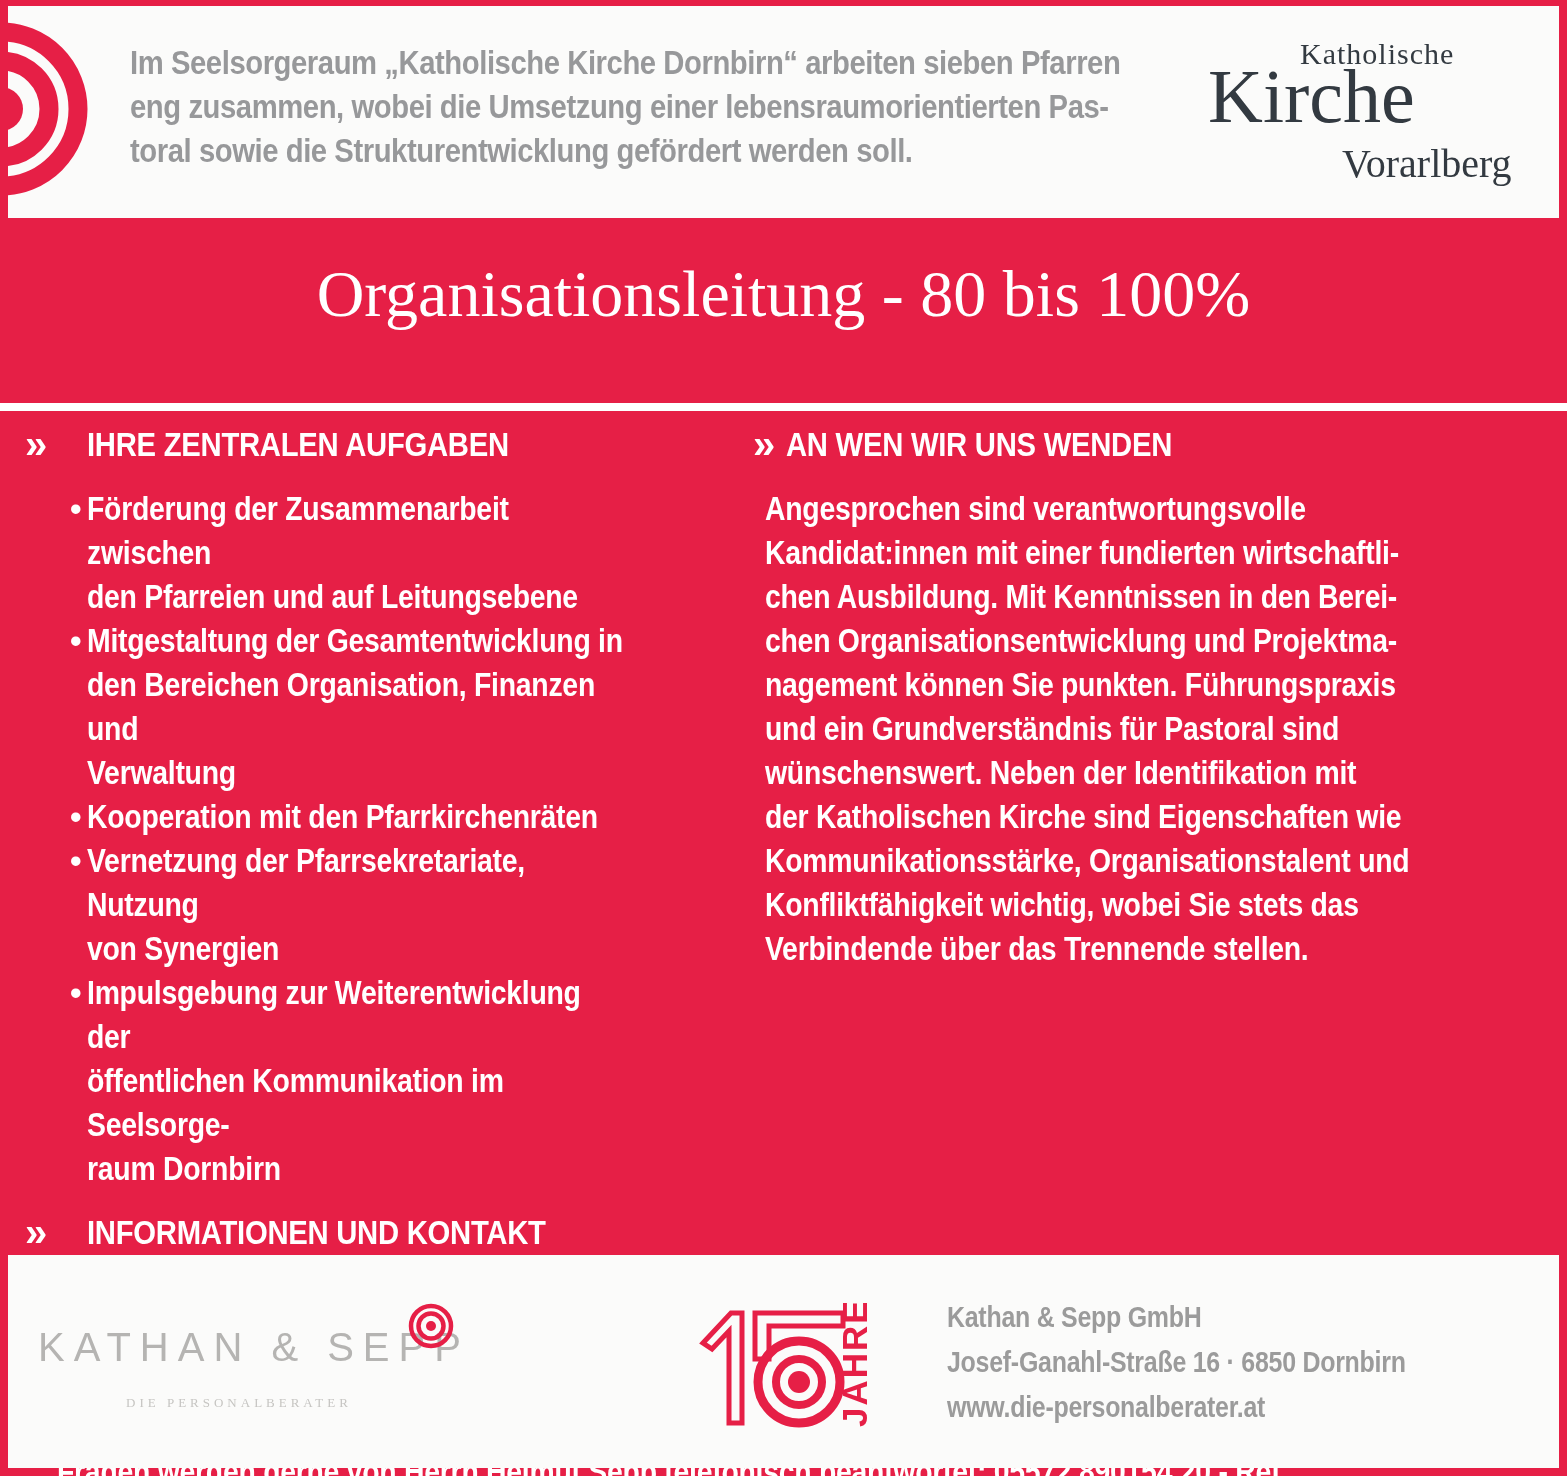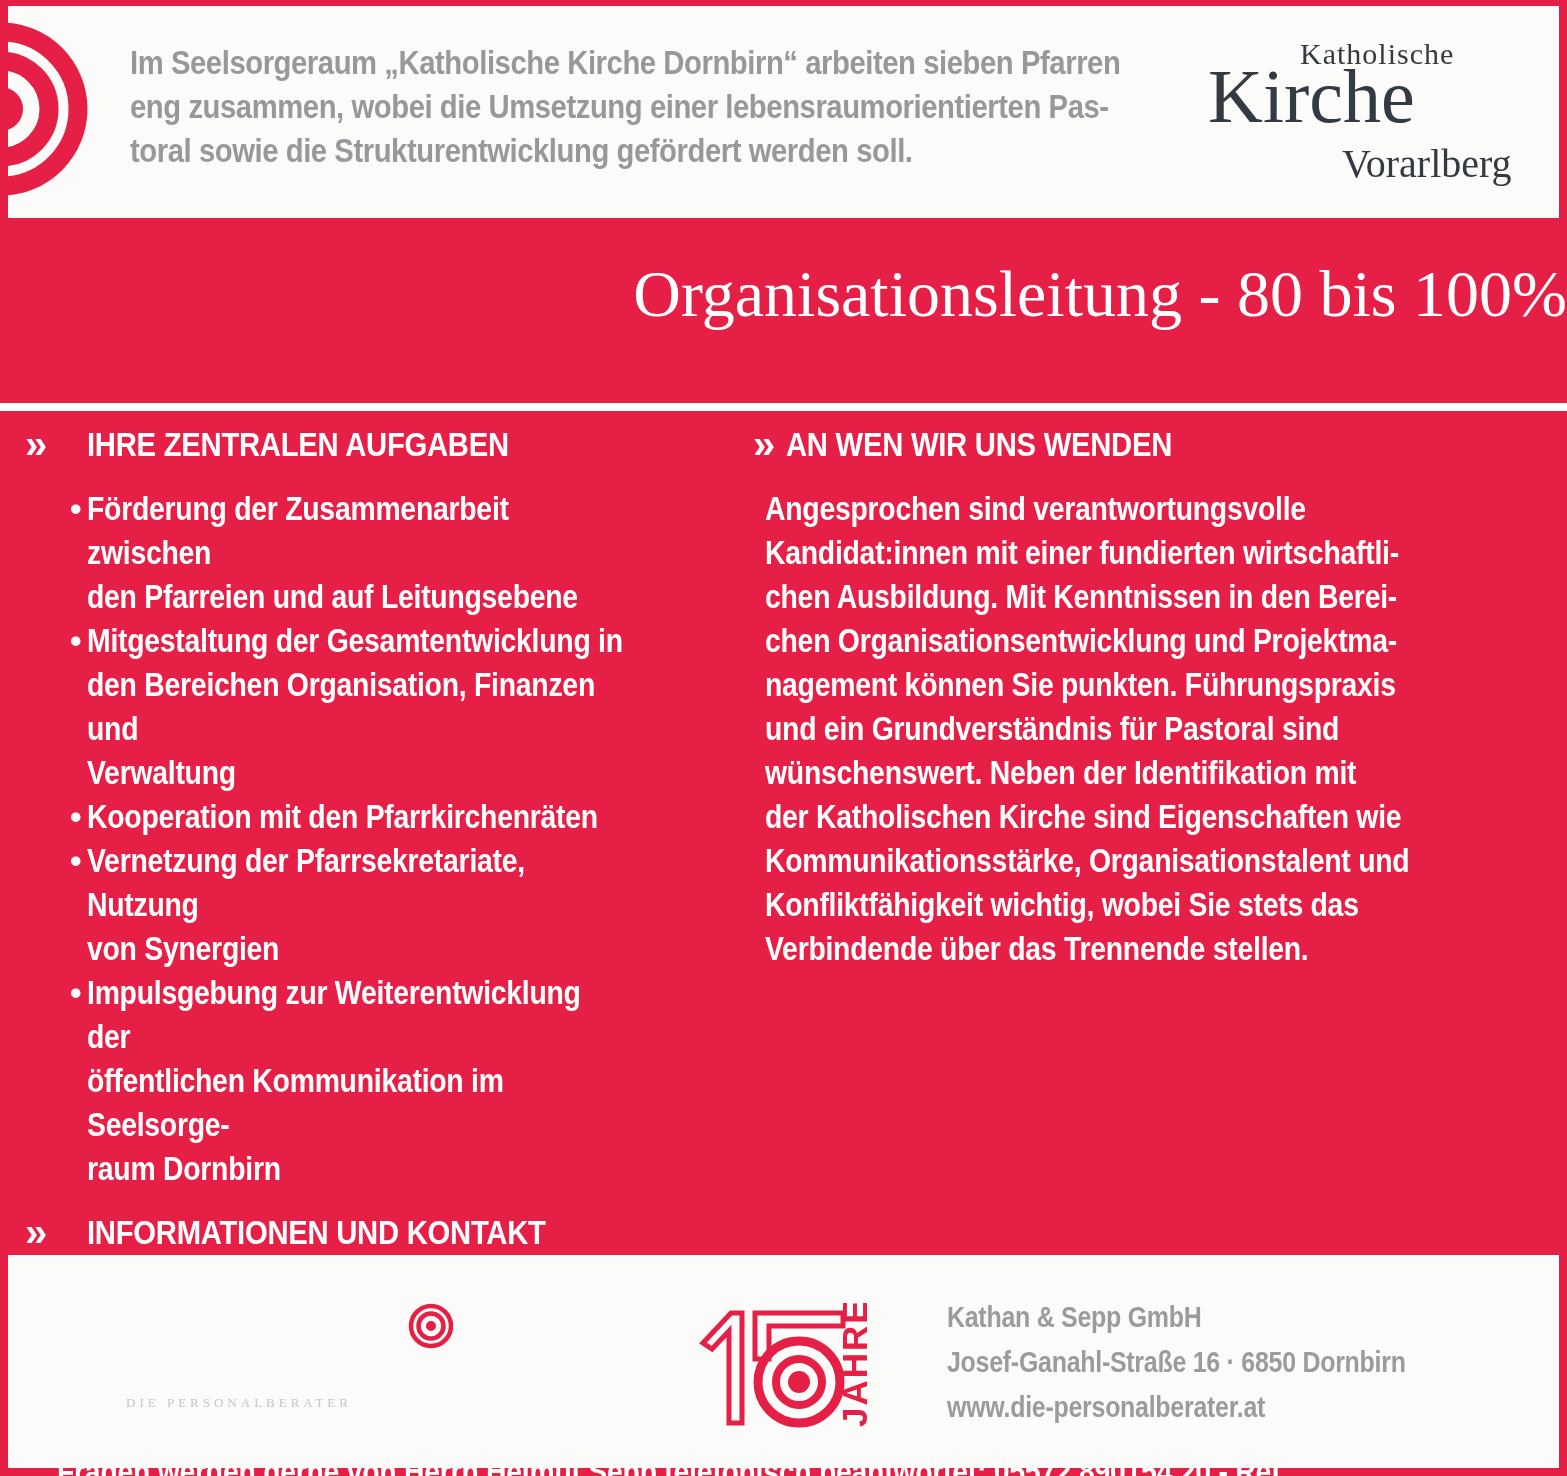--- a/index.html
+++ b/index.html
@@ -13,21 +13,21 @@
          font-size:34px;line-height:44px;white-space:pre-line;letter-spacing:-0.5px;
          transform:scaleX(0.86);transform-origin:0 0;}
   .church-logo{position:absolute;top:28px;right:29px;width:330px;height:176px;color:#333a41;
                font-family:"Liberation Serif",serif;}
   .church-l1{position:absolute;left:100px;top:3px;font-size:30px;letter-spacing:1px;}
   .church-l2{position:absolute;left:8px;top:22px;font-size:76px;line-height:80px;}
   .church-l3{position:absolute;left:142px;top:106px;font-size:40px;}
 
   
   .red-body{position:absolute;left:0;top:222px;width:100%;color:#ffffff;}
-  .title-wrap{height:181px;text-align:right;}
+  .title-wrap{height:181px;text-align:center;}
   .job-title{margin:0;padding-top:32px;font-family:"Liberation Serif",serif;font-weight:normal;
              font-size:66px;line-height:80px;}
   .job-subtitle{margin:0;font-family:"Liberation Serif",serif;font-weight:normal;
                 font-size:48px;line-height:60px;}
   .divider{height:8px;background:#ffffff;}
 
   .content{padding:0 30px 0 25px;}
   .cols{display:flex;margin-top:10px;}
   .col-left{width:690px;flex:none;}
   .col-right{margin-left:38px;flex:1;}
@@ -147,20 +147,21 @@
           <span class="heading">INFORMATIONEN UND KONTAKT</span>
         </div>
         <div class="kontakt-para body-text">Administrative und organisatorische Kompetenz ist gefragt! Bitte mailen Sie Ihre aussagekräftige Be-
 werbung im PDF-Format an sepp@die-personalberater.at. Die vertrauliche Behandlung ist garantiert.
 Fragen werden gerne von Herrn Helmut Sepp telefonisch beantwortet: 05572 890154 20 - Ref. 5081</div>
       </div>
     </div>
   </div>
 
   <div class="footer-band">
+    <div class="ks-logo">KATHAN &amp; SEPP</div>
     <svg class="ks-target" width="46" height="46" viewBox="0 0 46 46">
       <circle cx="23" cy="23" r="20" fill="none" stroke="#e61f46" stroke-width="4.5"></circle>
       <circle cx="23" cy="23" r="12.5" fill="none" stroke="#e61f46" stroke-width="4.5"></circle>
       <circle cx="23" cy="23" r="5" fill="#e61f46"></circle>
     </svg>
     <div class="ks-tagline">DIE PERSONALBERATER</div>
 
     <svg class="anniv" width="200" height="128" viewBox="0 0 200 128">
       <path d="M8,40 L36,10 L47,10 L47,120 L34,120 L34,28 L17,46 Z" fill="none" stroke="#e61f46" stroke-width="5"></path>
       <path d="M60,10 L148,10 L148,23 L74,23 L74,56 L60,56 Z" fill="none" stroke="#e61f46" stroke-width="5"></path>

